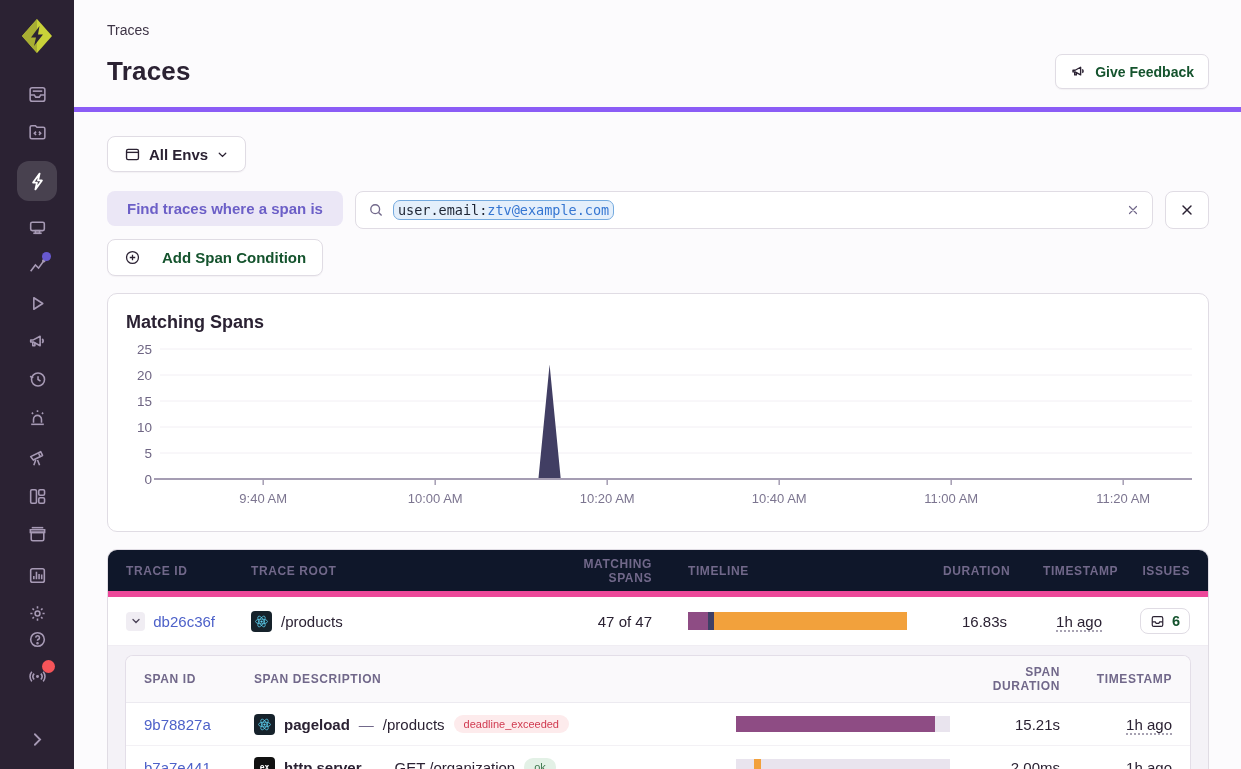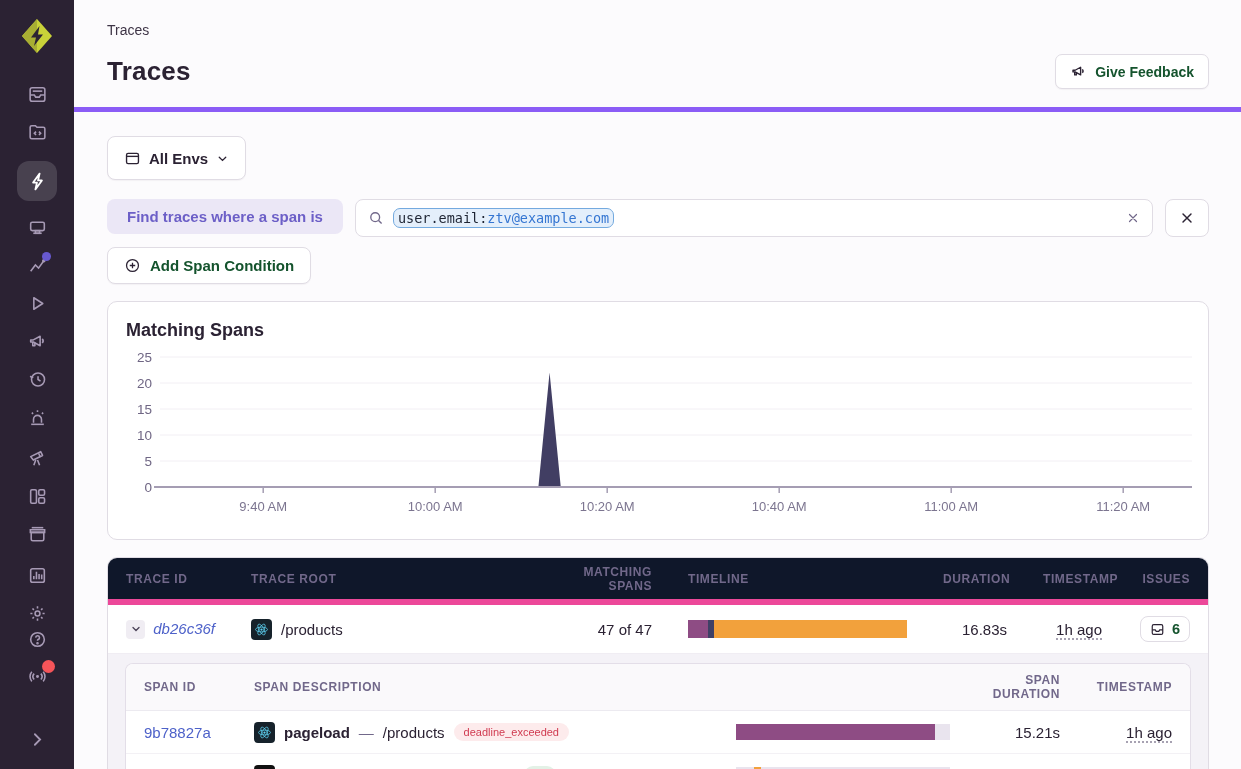--- a/index.html
+++ b/index.html
@@ -25,53 +25,53 @@
   .page-header { padding:22px 32px 18px 33px; border-bottom:5px solid #8b5cf6; }
   .breadcrumb { font-size:14px; color:#3e3446; margin-bottom:16px; }
   .title-row { display:flex; align-items:center; justify-content:space-between; }
   .page-title { font-size:26px; font-weight:700; letter-spacing:0.2px; }
   .btn { display:inline-flex; align-items:center; gap:8px; background:#fff; border:1px solid #e0dce4; border-radius:6px; font-weight:700; font-size:14px; color:#14532d; cursor:pointer; font-family:inherit; }
   .feedback-btn { padding:8px 14px; border-radius:7px; box-shadow:0 1px 1px rgba(43,34,51,0.04); }
 
   .content { padding:24px 32px 0 33px; }
 
   
-  .filterbar { display:inline-flex; align-items:stretch; background:#fff; border:1px solid #e0dce4; border-radius:8px; box-shadow:0 1px 1px rgba(43,34,51,0.04); height:44px; }
+  .filterbar { display:inline-flex; align-items:stretch; background:#fff; border:1px solid #e0dce4; border-radius:8px; box-shadow:0 1px 1px rgba(43,34,51,0.04); height:36px; }
   .filterseg { display:flex; align-items:center; gap:8px; padding:0 16px; font-weight:700; font-size:15px; cursor:pointer; }
   .filterseg + .filterseg { border-left:1px solid #e0dce4; }
   .chev { color:#2b2233; }
 
   
   .query-row { display:flex; align-items:flex-start; margin-top:19px; gap:12px; }
   .where-pill { background:#ebe7f6; color:#6c5fc7; font-weight:700; font-size:15px; padding:9px 20px; border-radius:8px; white-space:nowrap; }
   .searchbar { flex:1; display:flex; align-items:center; background:#fff; border:1px solid #e0dce4; border-radius:8px; height:38px; padding:0 12px; gap:9px; }
   .searchbar .mag { color:#71688a; }
   .token { display:inline-flex; background:#e4effb; border:1px solid #74aadf; border-radius:7px; padding:1px 4px; font-family:"DejaVu Sans Mono", monospace; font-size:13.5px; }
   .token .tkey { color:#1d2433; }
   .token .tval { color:#3576d2; }
   .clear-x { margin-left:auto; color:#71688a; font-size:15px; cursor:pointer; background:none; border:none; }
   .close-btn { width:44px; height:38px; display:flex; align-items:center; justify-content:center; border-radius:8px; }
   .addcond-row { margin-top:10px; }
-  .addcond-btn { padding:9px 16px; border-radius:8px; font-size:15px; gap:9px; box-shadow:0 1px 1px rgba(43,34,51,0.04); }
+  .addcond-btn { padding:9px 16px; border-radius:8px; font-size:15px; gap:21px; box-shadow:0 1px 1px rgba(43,34,51,0.04); }
 
   
   .card { background:#fff; border:1px solid #e0dce4; border-radius:10px; margin-top:17px; }
   .chart-card { padding:18px 18px 10px; }
   .chart-title { font-size:18px; font-weight:700; margin-bottom:2px; }
 
   
   .table-card { margin-top:17px; border-radius:10px 10px 0 0; border-bottom:none; overflow:hidden; }
   .tgrid { display:grid; grid-template-columns:125px 1fr 130px 255px 100px 95px 88px; align-items:center; }
   .thead { background:#0f172a; border-bottom:6px solid #ec4899; height:47px; }
   .th { font-size:12px; font-weight:700; letter-spacing:0.6px; color:#71688a; text-transform:uppercase; padding:0 18px; }
   .tr { height:49px; background:#fff; }
   .td { padding:0 18px; font-size:15px; }
   .ral { text-align:right; }
   .link { color:#4d61c9; text-decoration:none; cursor:pointer; }
-  .idcell { display:flex; align-items:flex-start; gap:8px;font-style:italic; }
+  .idcell { display:flex; align-items:center; gap:8px; }
   .expander { width:23px; height:19px; border-radius:4px; background:#f0edf3; border:none; display:flex; align-items:center; justify-content:center; color:#4c4358; cursor:pointer; }
   .rooticon, .platicon { width:21px; height:21px; border-radius:4px; display:inline-flex; align-items:center; justify-content:center; background:#16222b; }
   .rootcell { display:flex; align-items:center; gap:9px; }
   .timeline { position:relative; height:18px; width:100%; }
   .tl-seg { position:absolute; top:0; height:100%; }
   .timestamp { text-decoration:underline dotted #8b8499; text-underline-offset:4px; cursor:pointer; }
   .issues-btn { padding:4px 9px; border-radius:8px; font-size:14.5px; gap:7px; }
 
   
   .expand-zone { background:#f4f2f7; padding:9px 17px 0; }

